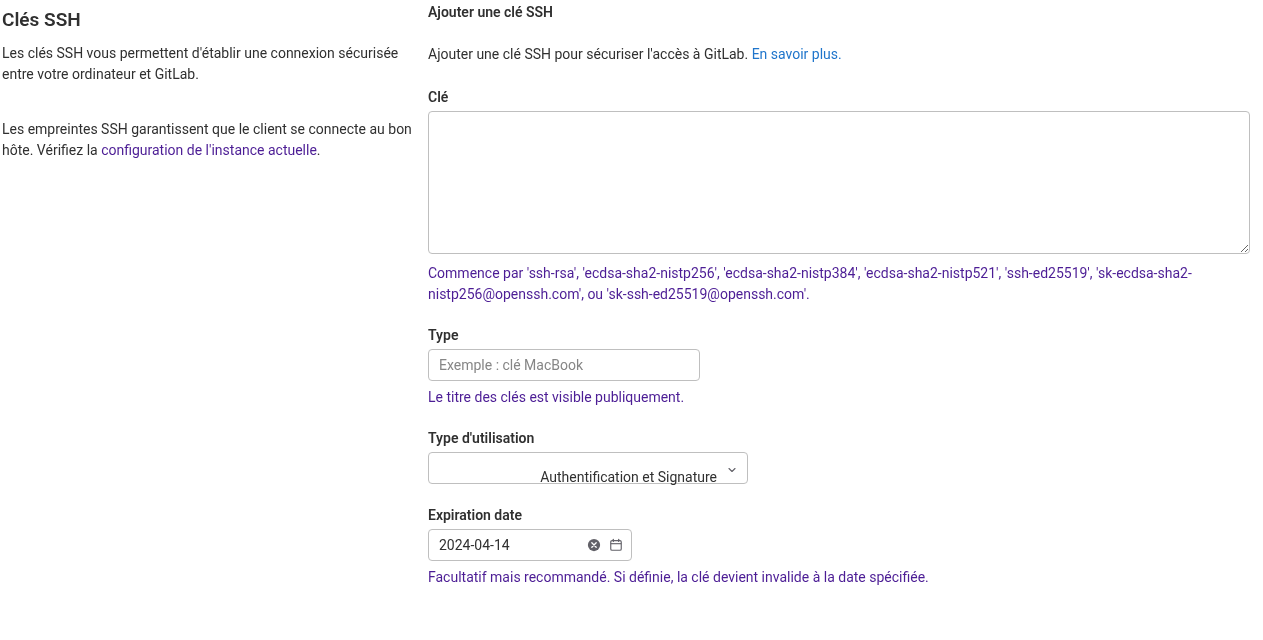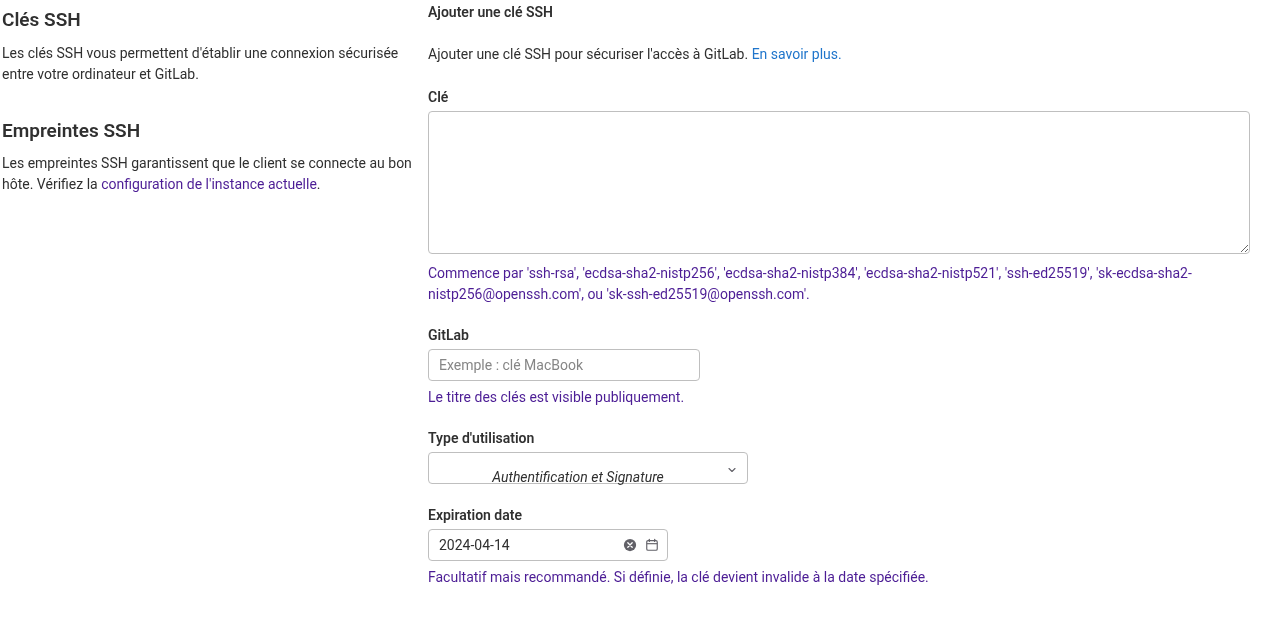--- a/index.html
+++ b/index.html
@@ -111,37 +111,36 @@
     .select-btn {
       width: 100%;
       height: 32px;
       border: 1px solid #bfbfbf;
       border-radius: 4px;
       background: #fff;
       padding: 16px 30px 4px 10px;
       font-size: 14px;
       font-family: inherit;
       color: #303030;
-      text-align: center;
+      text-align: right;
       cursor: pointer;
       position: relative;
-      font-style: italic;
     }
     .chevron {
       position: absolute;
       right: 10px;
       top: 50%;
       transform: translateY(-50%);
       width: 12px;
       height: 12px;
       pointer-events: none;
     }
     .date-input-wrap {
       position: relative;
-      width: 240px;
+      width: 204px;
     }
     .date-input {
       width: 100%;
       height: 32px;
       border: 1px solid #bfbfbf;
       border-radius: 4px;
       padding: 4px 58px 4px 10px;
       font-size: 14px;
       font-family: inherit;
       color: #303030;
@@ -181,41 +180,40 @@
 </head>
 <body>
 
 <div class="container">
   <div class="left-col">
     <div>
       <h2 class="section-title">Clés SSH</h2>
       <p class="section-desc">Les clés SSH vous permettent d'établir une connexion sécurisée entre votre ordinateur et GitLab.</p>
     </div>
     <div>
-      <h2 class="section-title">Empreintes SSH</h2>
       <p class="section-desc">
         <span>Les empreintes SSH garantissent que le client se connecte au bon hôte. Vérifiez la </span><a href="#">configuration de l'instance actuelle</a><span>.</span>
       </p>
     </div>
   </div>
 
   <div class="right-col">
     <div class="form-title">Ajouter une clé SSH</div>
     <p class="form-intro">
       <span>Ajouter une clé SSH pour sécuriser l'accès à GitLab. </span><a href="#">En savoir plus.</a>
     </p>
 
     <div class="form-group">
       <label class="form-label">Clé</label>
       <textarea class="key-input" style=""></textarea>
       <div class="help-text">Commence par 'ssh-rsa', 'ecdsa-sha2-nistp256', 'ecdsa-sha2-nistp384', 'ecdsa-sha2-nistp521', 'ssh-ed25519', 'sk-ecdsa-sha2-nistp256@openssh.com', ou 'sk-ssh-ed25519@openssh.com'.</div>
     </div>
 
     <div class="form-group">
-      <label class="form-label">GitLab</label>
+      <label class="form-label">Type</label>
       <input type="text" class="text-input" placeholder="Exemple : clé MacBook" style="">
       <div class="help-text">Le titre des clés est visible publiquement.</div>
     </div>
 
     <div class="form-group">
       <label class="form-label">Type d'utilisation</label>
       <div class="select-wrap">
         <button class="select-btn">
           <span>Authentification et Signature</span>
         </button>

